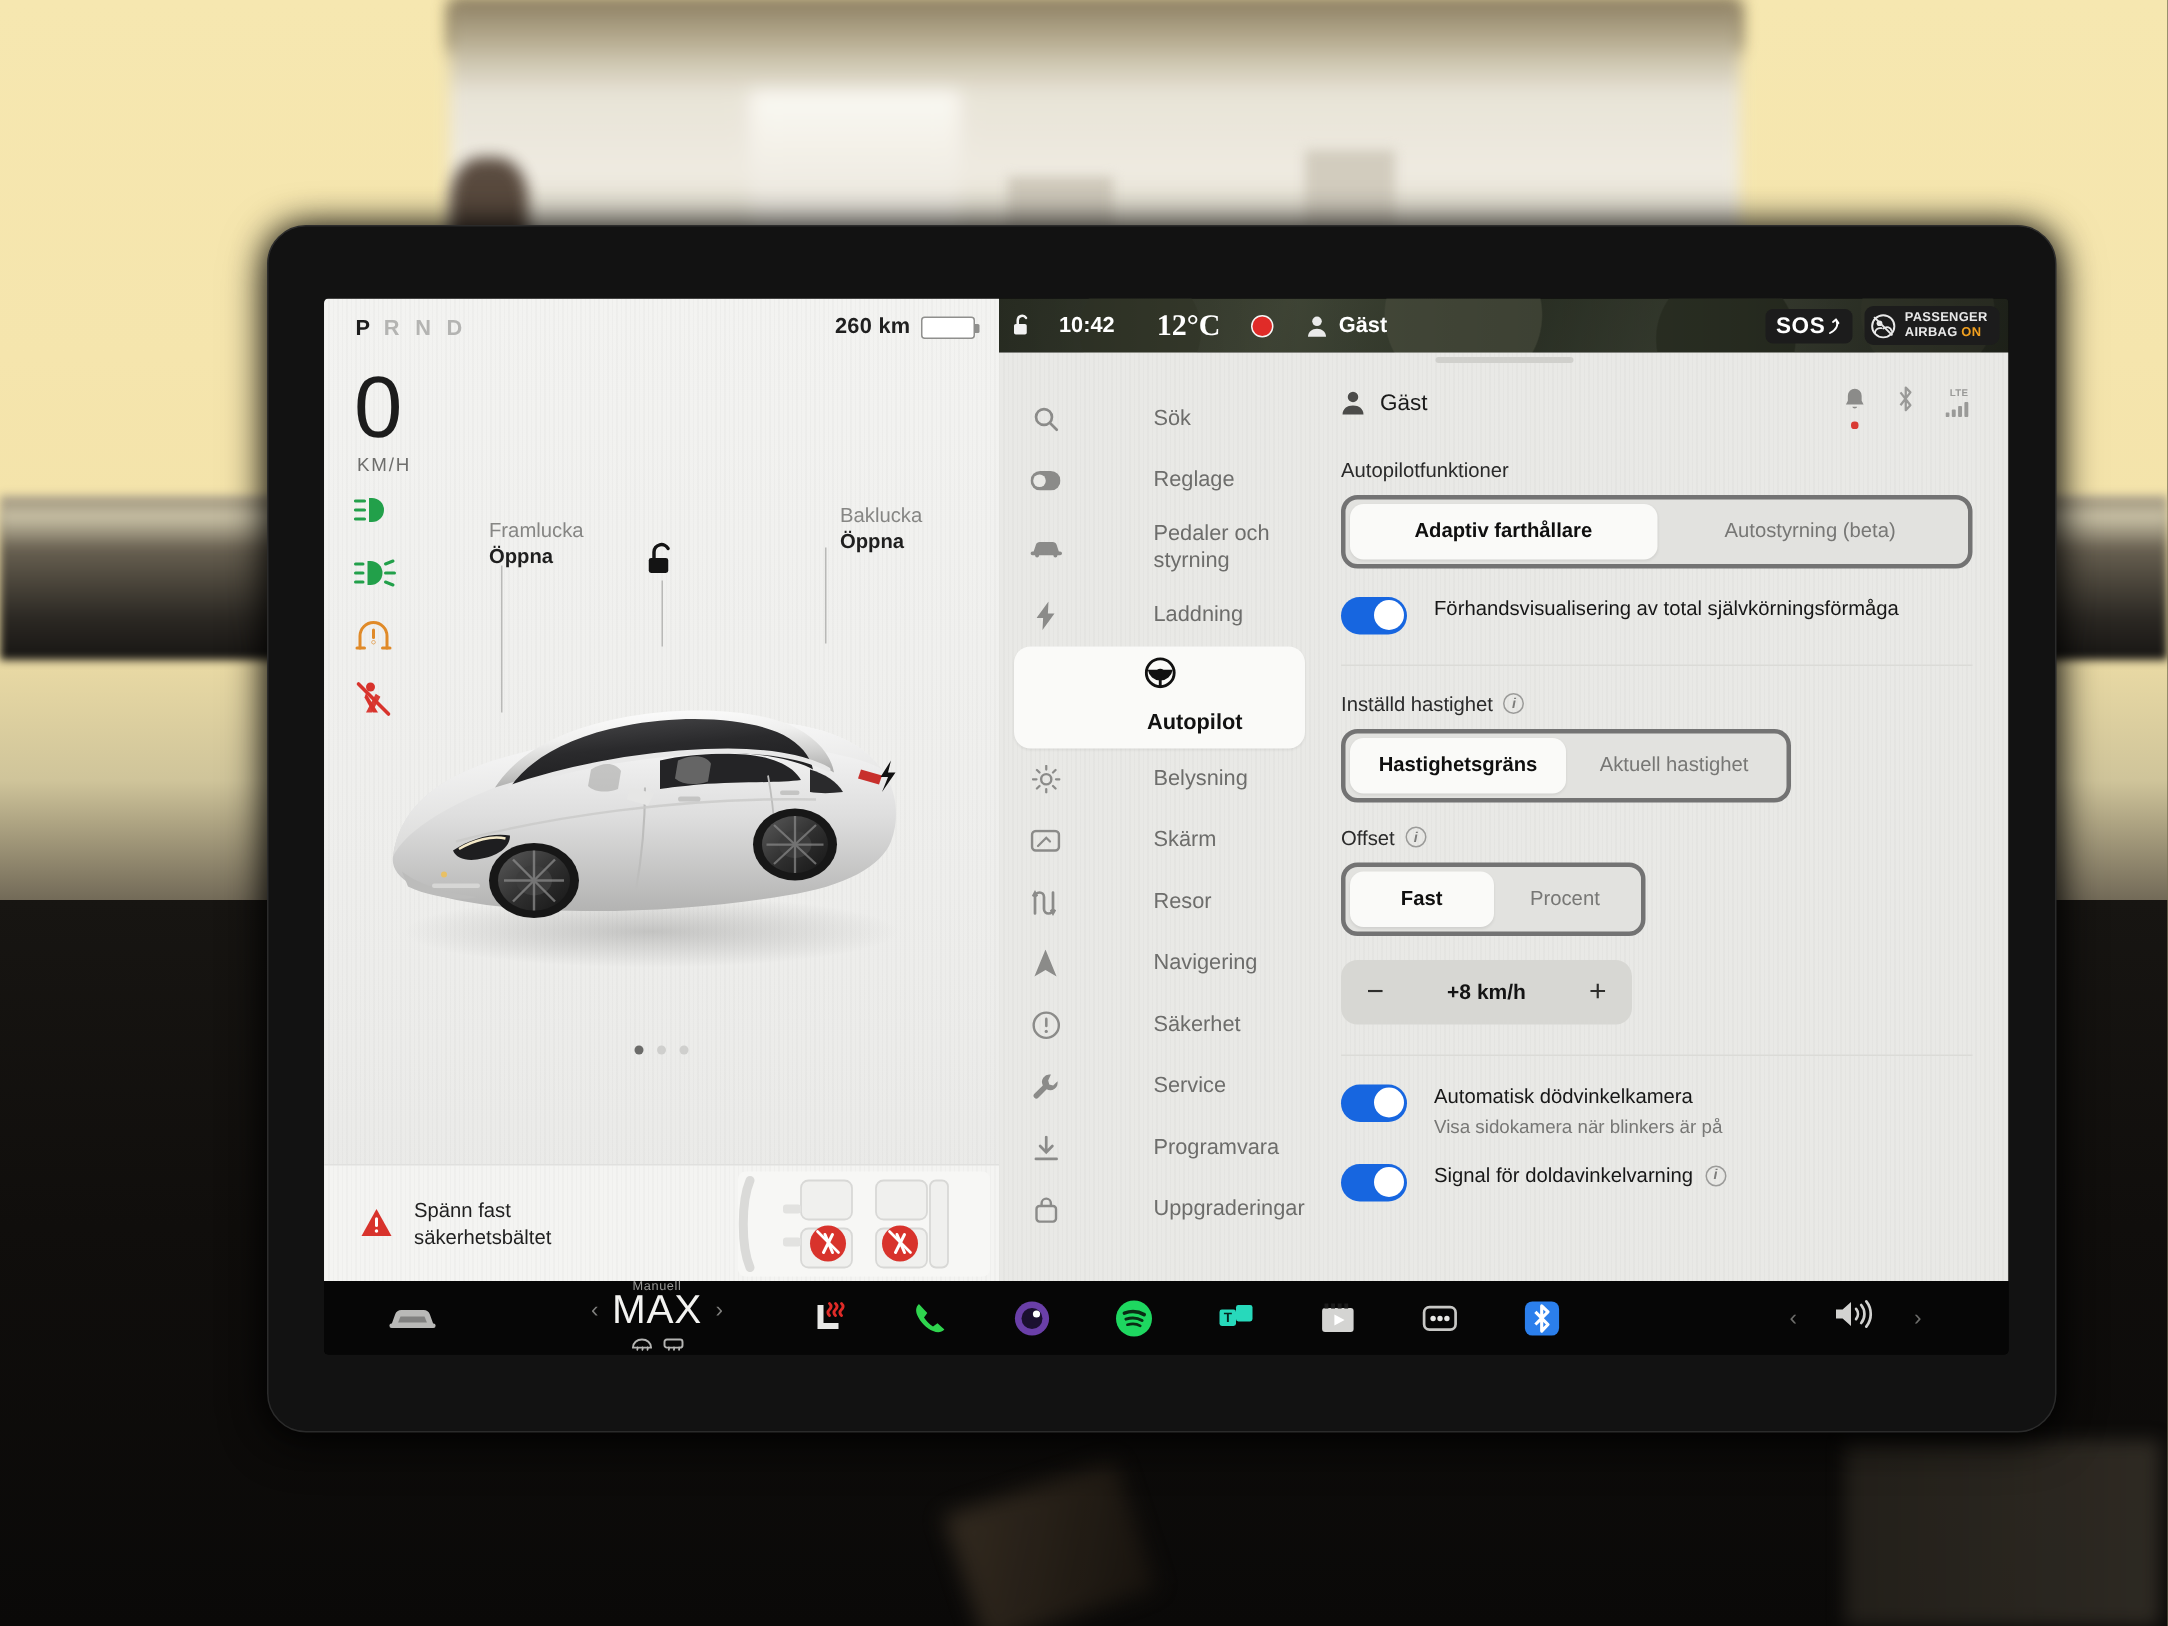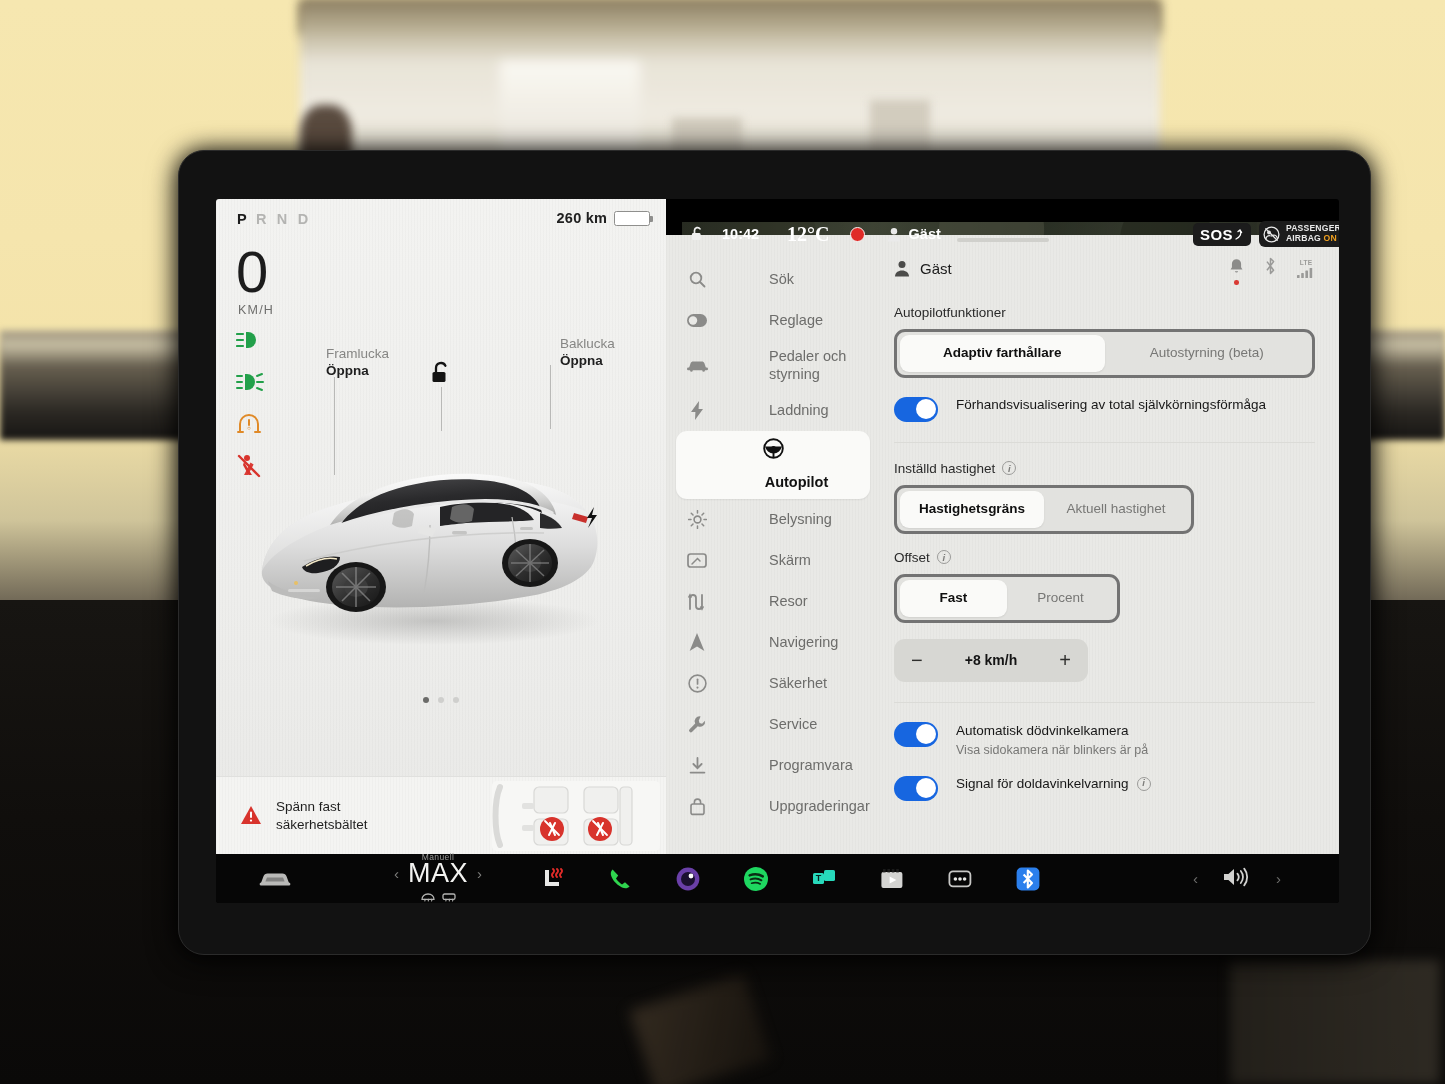--- a/index.html
+++ b/index.html
@@ -154,28 +154,27 @@
   .belt-text { font-size: 13.5px; color:#1f1f1f; line-height:1.3; font-weight:500; position:relative; }
   .seatmap {
     position:absolute; right: 6px; top: 4px; width: 168px; height: 70px;
     background:#f7f7f5; border-radius:5px; overflow:hidden;
   }
 
   
   .right-pane { position:absolute; left: 450px; top:0; width: 673px; height: 655px; }
 
   .map-strip {
-    position:absolute; left:16px; top:0; width: 673px; height: 24px;
+    position:absolute; left:0; top:0; width: 673px; height: 36px;
     background:
       radial-gradient(circle at 14% 60%, #3f4433 0 40px, transparent 41px),
       radial-gradient(circle at 46% 30%, #4c5140 0 52px, transparent 53px),
       radial-gradient(circle at 72% 75%, #343a2b 0 46px, transparent 47px),
       radial-gradient(circle at 92% 25%, #474c3b 0 44px, transparent 45px),
       linear-gradient(115deg,#3b4132 0%,#474d3c 28%,#333a2c 52%,#4a5040 74%,#343a2c 100%);
-    margin-top: 23px;
   }
   .map-strip:after{
     content:""; position:absolute; inset:0;
     background: linear-gradient(to right, rgba(0,0,0,.35), rgba(0,0,0,.12) 30%, rgba(0,0,0,.25) 70%, rgba(0,0,0,.45));
   }
   .status-items { position:absolute; inset:0; display:flex; align-items:center; gap: 0; z-index:3; color:#fff; }
   .st-lock { margin-left: 6px; width:18px; display:flex; justify-content:center; }
   .st-time { margin-left: 16px; font-size: 14.5px; font-weight:600; }
   .st-temp { margin-left: 28px; font-size: 20px; font-weight:600;font-family:Liberation Serif, serif; }
   .st-rec { margin-left: 20px; width:15px; height:15px; border-radius:50%; background:#e02b28; border:1.5px solid #f5f5f5; }
@@ -243,21 +242,21 @@
     width: 44px; height: 25px; border-radius: 13px; background:#1766e0;
     position:relative; flex:0 0 44px; margin-top:1px;
   }
   .switch .knob { position:absolute; right:2.5px; top:2.5px; width:20px; height:20px; border-radius:50%; background:#fff; }
   .row-label { font-size: 13.5px; color:#171717; line-height:1.32; font-weight:500; }
   .row-sub { font-size: 12.5px; color:#777775; margin-top:3px; line-height:1.3; }
 
   .divider { height:1px; background:#dbdbd7; margin: 20px 0 18px; }
 
   .seg-small { width: 300px; }
-  .seg-offset { width: 226px; margin-bottom: 16px; }
+  .seg-offset { width: 203px; margin-bottom: 16px; }
 
   .stepper {
     width: 194px; height: 43px; background:#d7d7d3; border-radius: 11px;
     display:flex; align-items:center; justify-content:space-between; padding: 0 17px;
   }
   .stepper .sym { font-size: 20px; color:#2e2e2c; font-weight:400; line-height:1; }
   .stepper .val { font-size: 14px; color:#141414; font-weight:700; }
 
   
   .taskbar {

